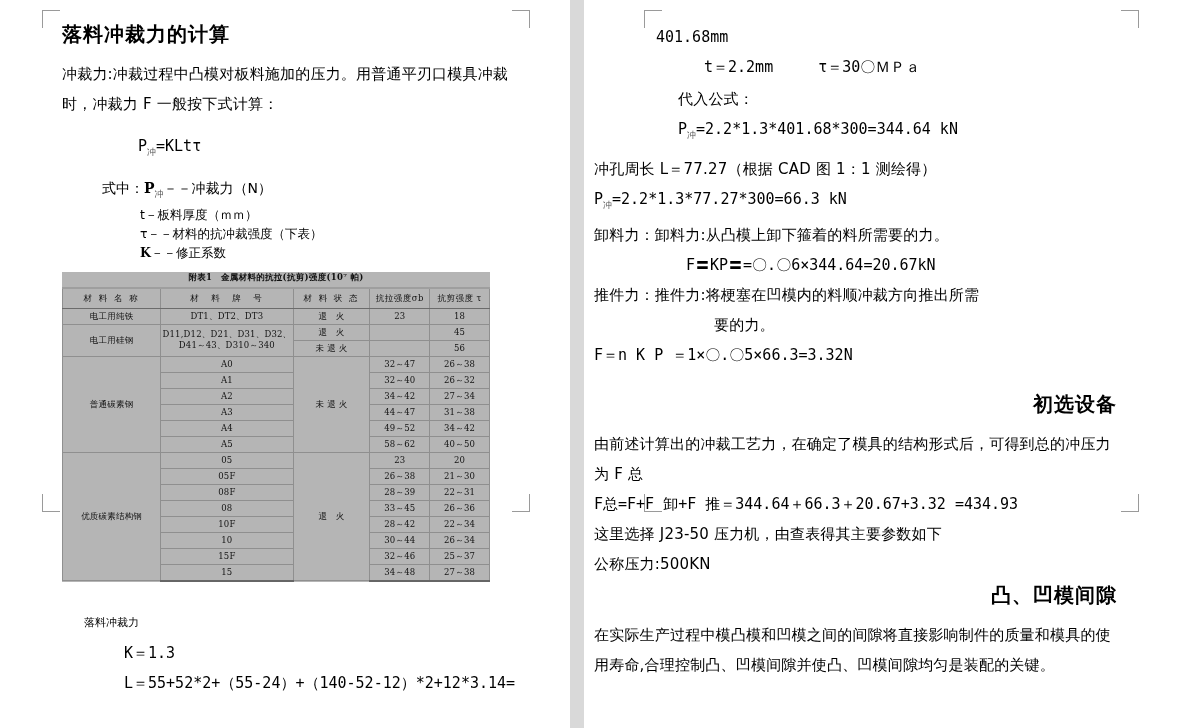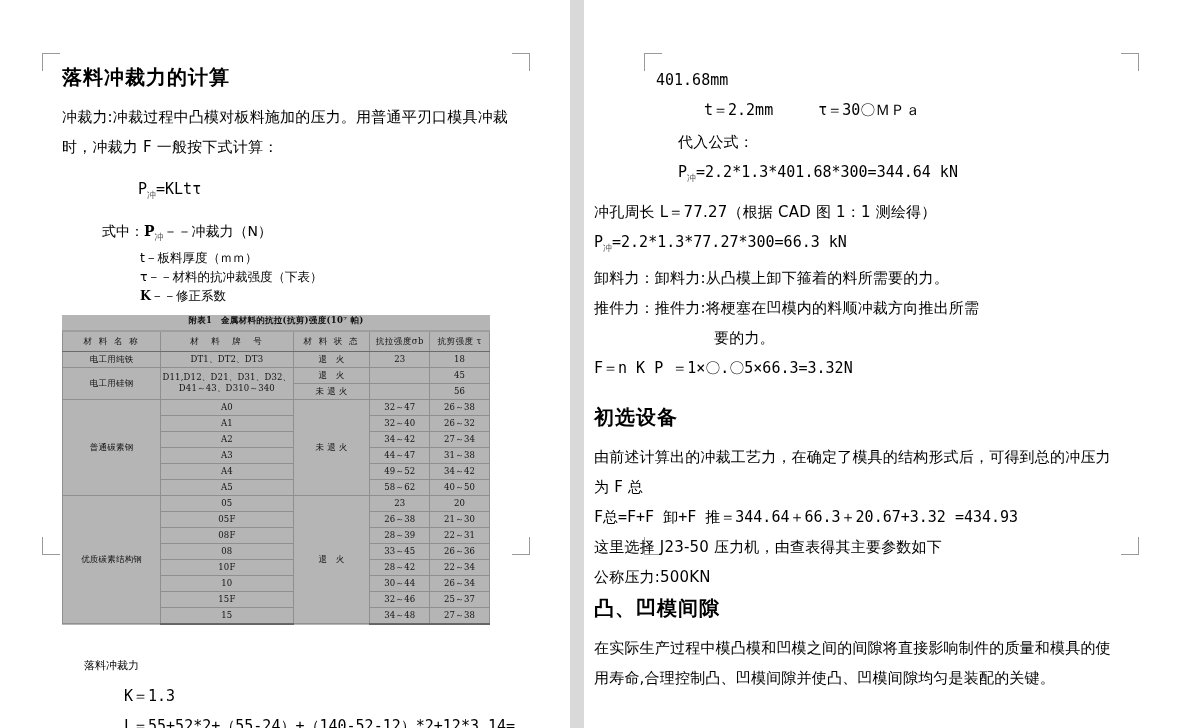--- a/index.html
+++ b/index.html
@@ -19,21 +19,20 @@
     position: absolute;
     inset: 0;
     display: flex;
     flex-direction: row;
   }
   .page {
     position: relative;
     background: #ffffff;
     height: 520px;
     box-sizing: border-box;
-    margin-top: 43px;
   }
   .page-left  { width: 570px; }
   .gutter {
     width: 14px;
     height: 728px;
     background: #d9d9d9;
     flex: 0 0 14px;
   }
   .page-right { width: 595px; }
 
@@ -60,21 +59,21 @@
   .content-right { left: 10px; right: 62px; }
 
   h1.heading {
     font-family: "DejaVu Serif", "Liberation Serif", serif;
     font-size: 20px;
     font-weight: bold;
     letter-spacing: 1px;
     margin: 0 0 12px 0;
     line-height: 1.25;
   }
-  h1.heading.rightcol { margin-top: 0; }
+  h1.heading.rightcol { margin-top: 0; text-align: right; }
 
   p.body {
     font-size: 15px;
     line-height: 30px;
     margin: 0;
     letter-spacing: 0.2px;
     font-family: "DejaVu Sans", "Liberation Sans", sans-serif;
   }
 
   .formula {
@@ -345,20 +344,21 @@
       </div>
 
       <p class="body" style="margin-top:4px">冲孔周长 L＝77.27（根据 CAD 图 1：1 测绘得）</p>
 
       <div class="formula">
         <span>P</span><sub class="sb">冲</sub><span>=2.2*1.3*77.27*300=66.3 kN</span>
       </div>
 
       <p class="body">卸料力：卸料力:从凸模上卸下箍着的料所需要的力。</p>
 
+      <div class="formula indent4" style="padding-left:92px">F〓KP〓=〇.〇6×344.64=20.67kN</div>
 
       <p class="body">推件力：推件力:将梗塞在凹模内的料顺冲裁方向推出所需</p>
       <p class="body" style="padding-left:120px">要的力。</p>
 
       <div class="formula">F＝n K P ＝1×〇.〇5×66.3=3.32N</div>
 
       <div class="spacer-md"></div>
 
       <h1 class="heading rightcol">初选设备</h1>
 

